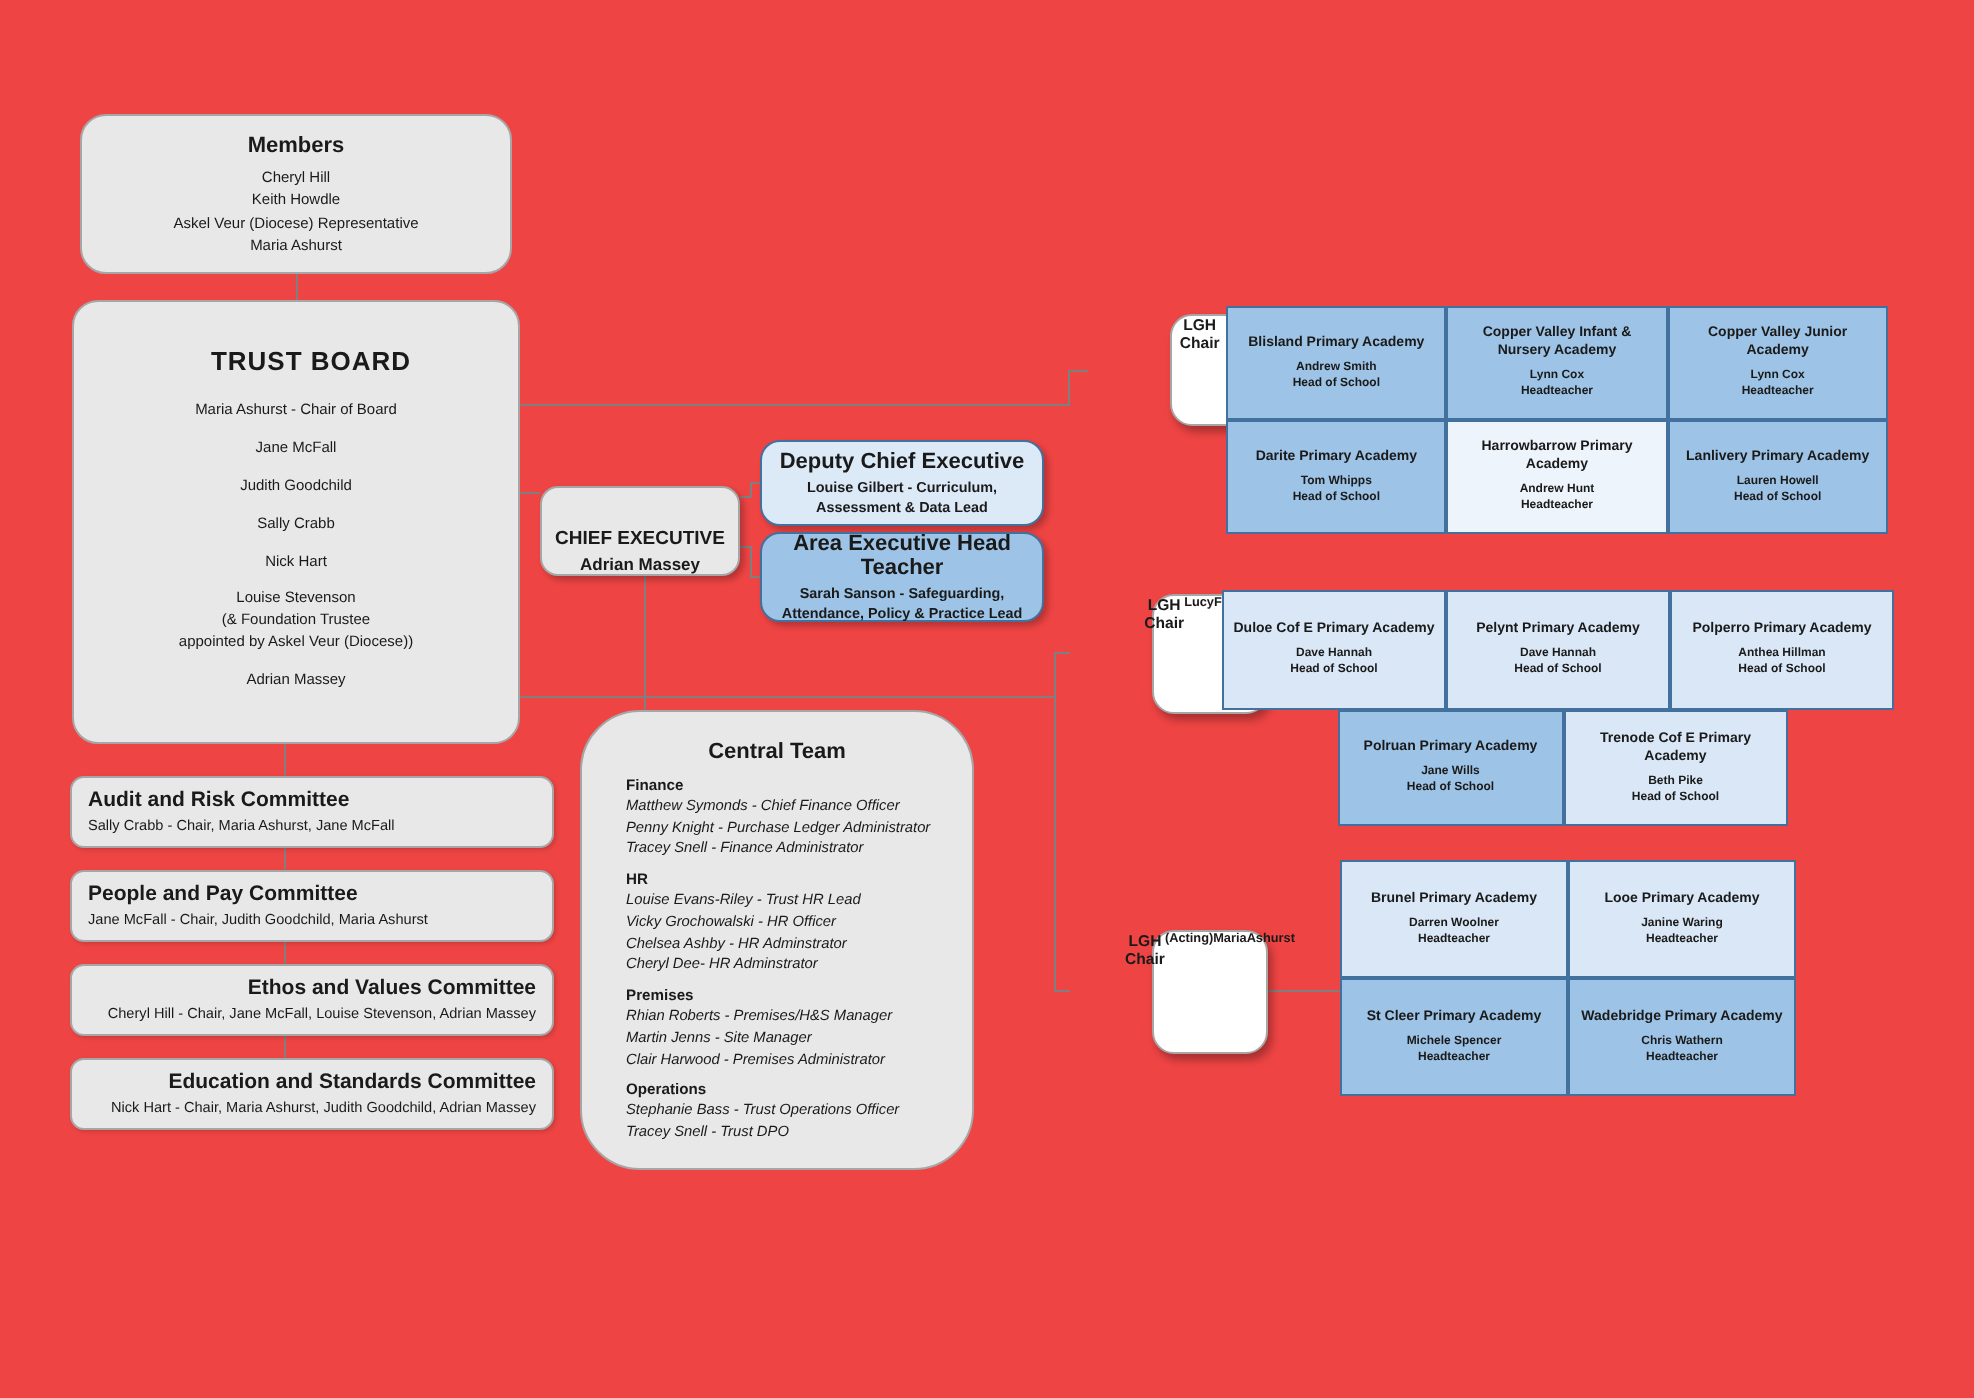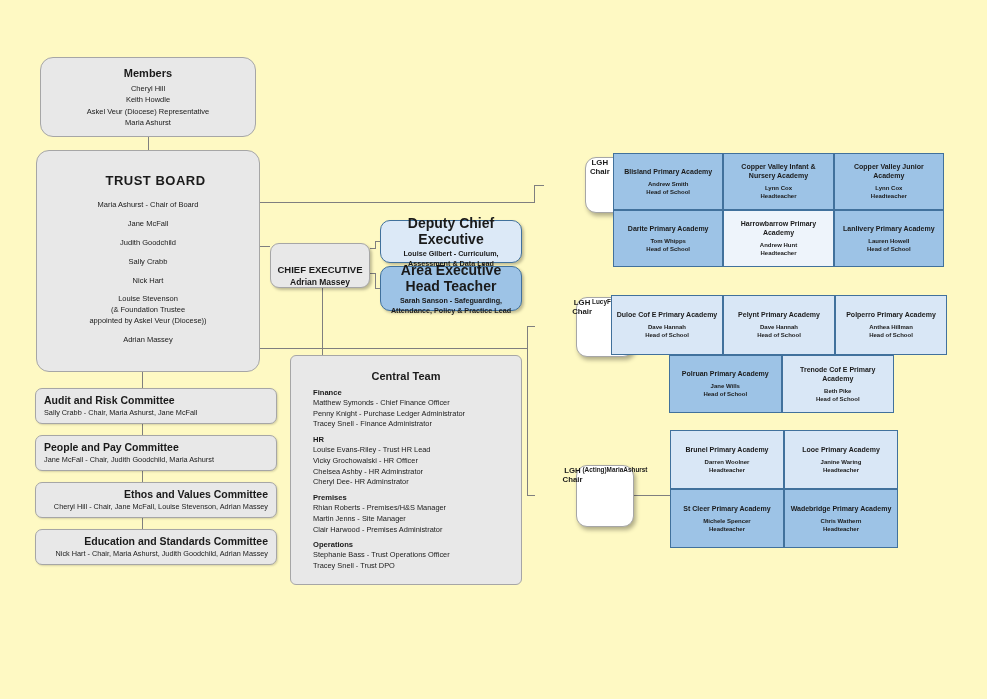--- a/index.html
+++ b/index.html
@@ -1,17 +1,17 @@
 <!DOCTYPE html>
 <html><head>
 <meta charset="utf-8">
 <style>
   html,body{margin:0;padding:0;background:#ffffff;}
   body{font-family:"Liberation Sans", sans-serif; color:#1a1a1a;}
-  #stage{position:relative;width:987px;height:699px;background:#fef9c3;overflow:hidden;}
+  #stage{position:relative;width:987px;height:699px;background:#ef4444;overflow:hidden;}
 
   .line{position:absolute;background:#7f7f7f;z-index:1;}
   .h{height:1px;} .v{width:1px;}
 
   .box{position:absolute;box-sizing:border-box;z-index:2;}
 
   
   .grey{background:#e8e8e8;border:1px solid #a6a6a6;}
 
   
@@ -28,36 +28,36 @@
   #ce{left:270px;top:243px;width:100px;height:45px;border-radius:9px;text-align:center;
       display:flex;flex-direction:column;justify-content:flex-end;box-shadow:2px 2px 3px rgba(0,0,0,.25);}
   #ce .title{font-size:9.5px;font-weight:bold;}
   #ce .name{font-size:8.5px;font-weight:bold;margin-top:2px;}
 
   
   .blue-card{border:1px solid #41719c;border-radius:10px;text-align:center;
       display:flex;flex-direction:column;justify-content:center;box-shadow:2px 2px 3px rgba(0,0,0,.25);padding:2px 6px;}
   #deputy{left:380px;top:220px;width:142px;height:43px;background:#dce9f7;}
   #area-exec{left:380px;top:266px;width:142px;height:45px;background:#9dc3e6;}
-  .blue-card .title{font-size:14px;font-weight:bold;margin-bottom:2px;}
+  .blue-card .title{font-size:11px;font-weight:bold;margin-bottom:2px;}
   .blue-card .detail{font-size:7.2px;font-weight:bold;line-height:1.3;}
 
   
   .committee{position:absolute;left:0;width:242px;height:36px;background:#e8e8e8;border:1px solid #a6a6a6;
       border-radius:7px;box-sizing:border-box;padding:5px 8px 0 8px;box-shadow:1px 1px 2px rgba(0,0,0,.15);}
   .committee .c-title{font-size:10.5px;font-weight:bold;}
   .committee .c-members{font-size:7.3px;margin-top:2px;}
   #committees{position:absolute;left:35px;top:388px;width:242px;height:180px;z-index:2;}
 
   
-  #central-team{left:290px;top:355px;width:232px;height:230px;border-radius:6px;padding:14px 0 0 22px;}
+  #central-team{left:290px;top:355px;width:197px;height:230px;border-radius:30px;padding:14px 0 0 22px;}
   #central-team .title{font-size:11px;font-weight:bold;text-align:center;margin-right:22px;margin-bottom:6px;}
   #central-team .sec{margin-bottom:5px;}
   #central-team .sec-title{font-size:7.6px;font-weight:bold;margin-bottom:1px;}
-  #central-team .entry{font-size:7.4px;line-height:1.45;}
+  #central-team .entry{font-size:7.4px;line-height:1.45;font-style:italic;}
 
   
   .lgh{position:absolute;background:#ffffff;border:1px solid #a6a6a6;border-radius:11px;z-index:2;
       display:flex;flex-direction:row;justify-content:center;text-align:center;
       box-shadow:2px 3px 4px rgba(0,0,0,.3);box-sizing:border-box;margin-left:41px;}
   #lgh1{left:544px;top:157px;width:58px;height:56px;}
   #lgh2{left:535px;top:297px;width:58px;height:60px;}
   #lgh3{left:535px;top:465px;width:58px;height:62px;}
   .lgh .l0{font-size:7.8px;font-weight:bold;}
   .lgh .ln{font-size:6.4px;font-weight:bold;line-height:1.35;}

